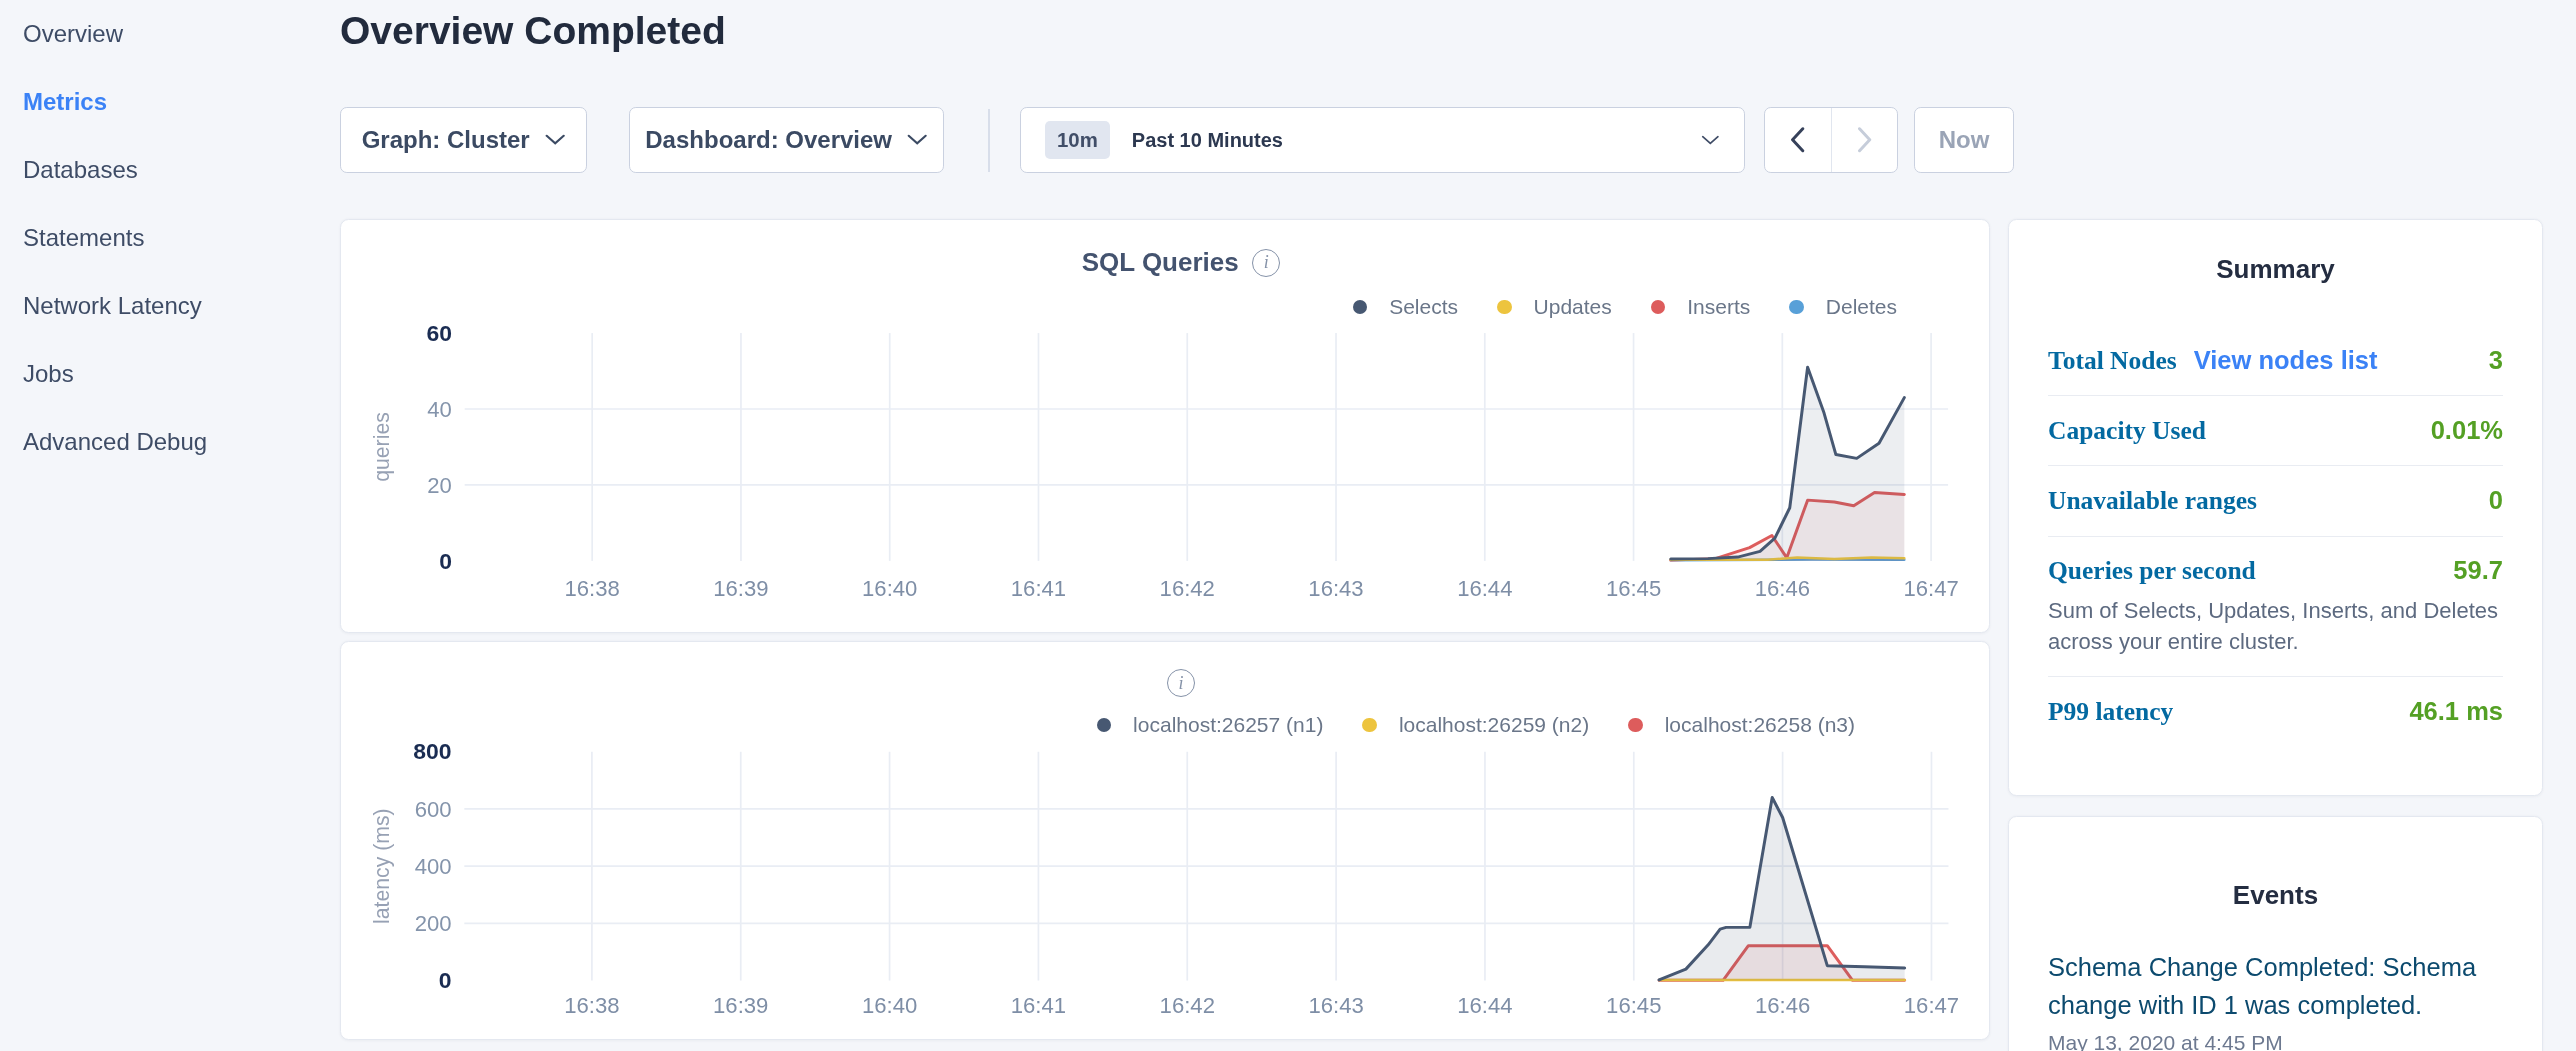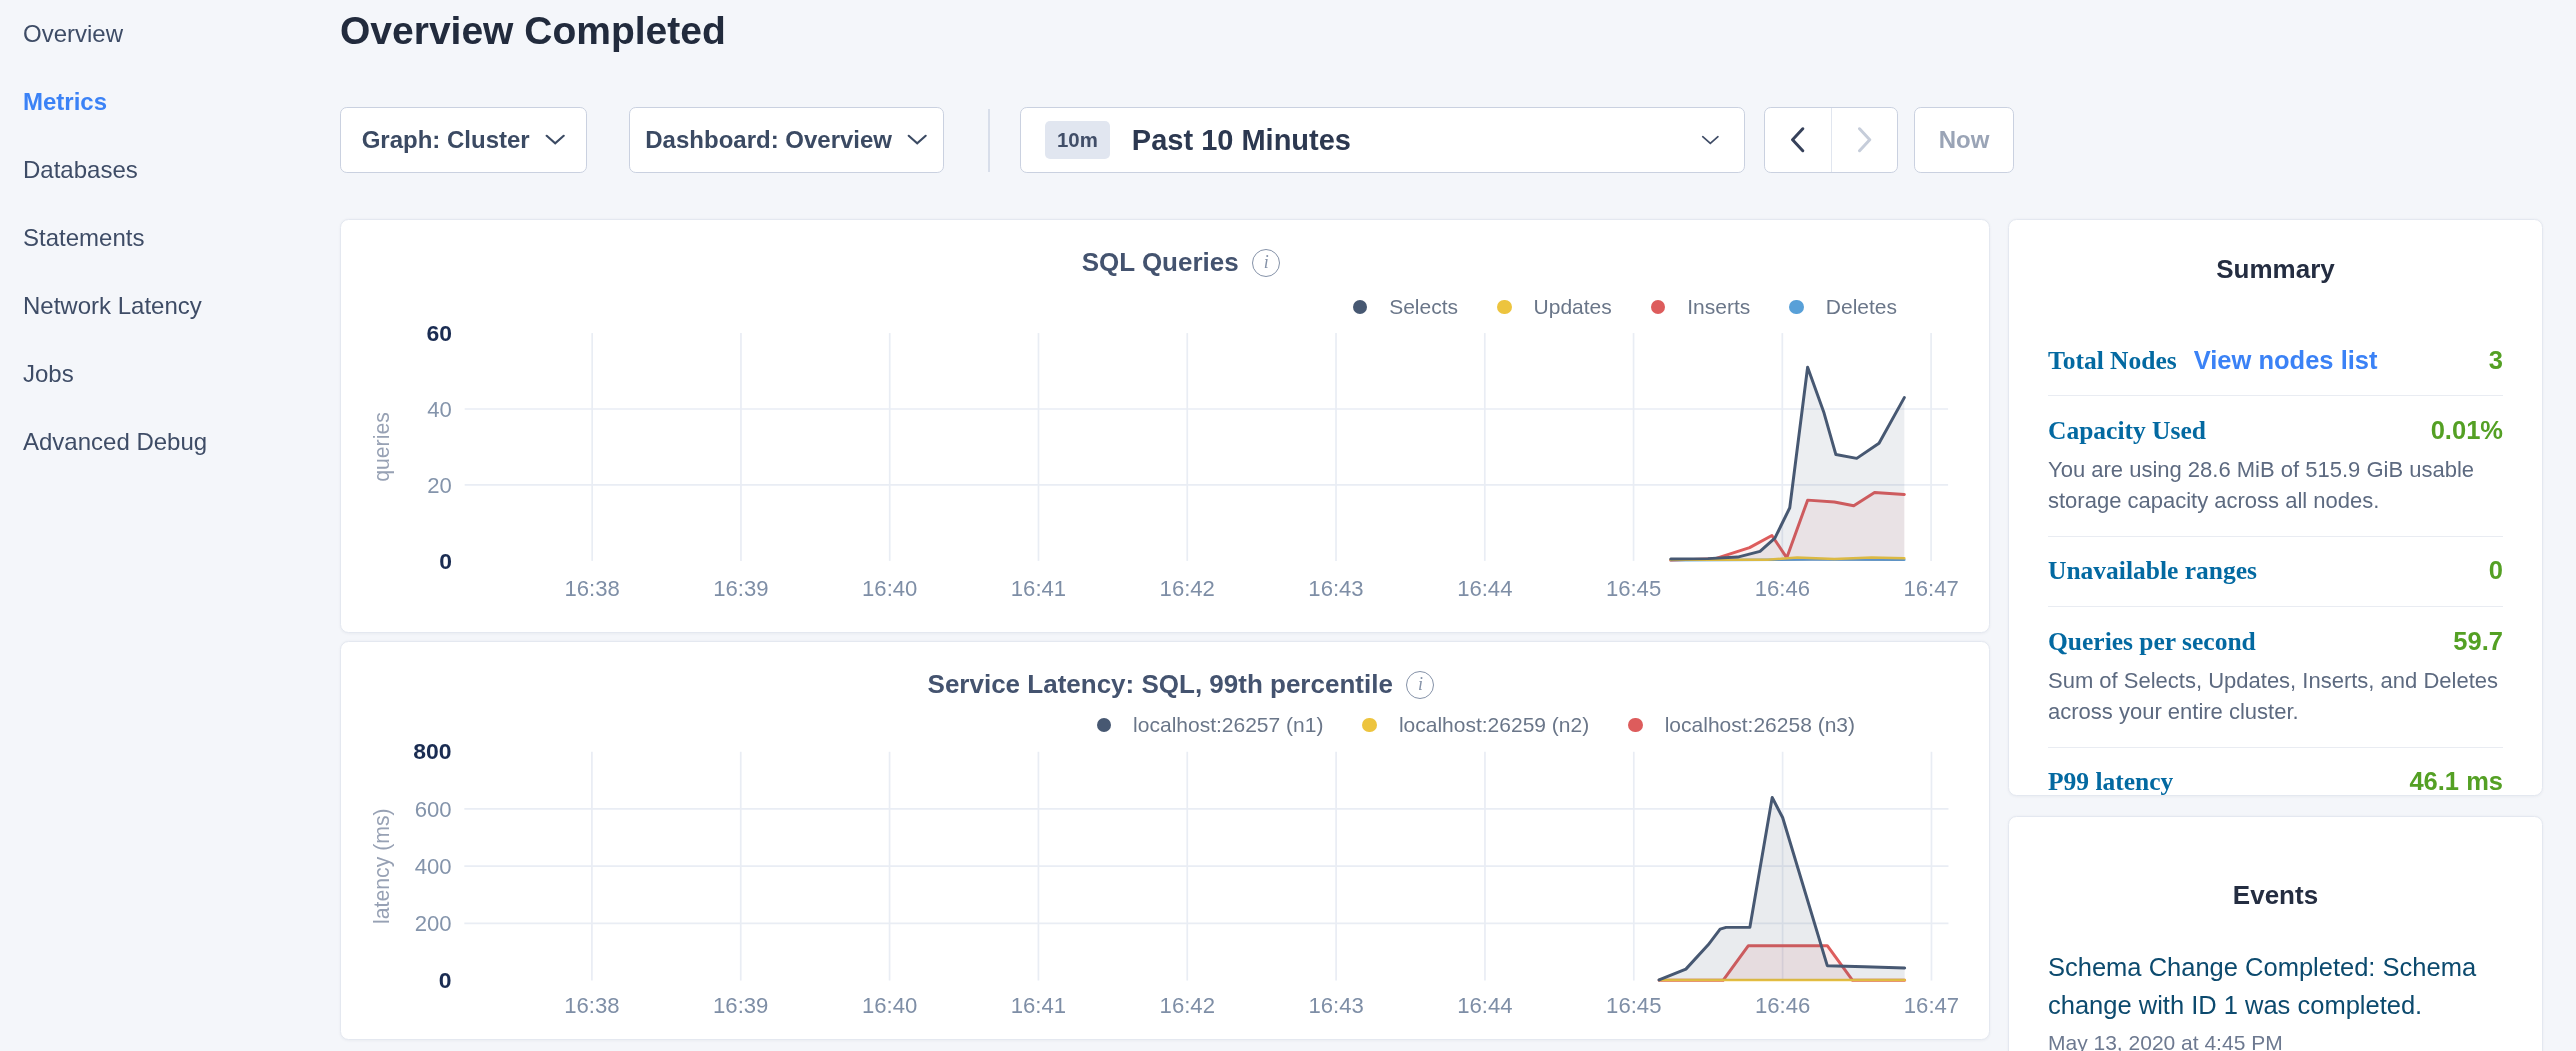--- a/index.html
+++ b/index.html
@@ -24,21 +24,21 @@
     position:absolute; top:0; height:66px; background:#fff;
     border:1.7px solid #cad1e0; border-radius:6.8px;
     display:flex; align-items:center; justify-content:center; gap:15.3px;
     font-size:24px; font-weight:700; color:#3b4a63; cursor:pointer;
   }
   #graph-dd { left:0; width:247px; }
   #dash-dd  { left:289px; width:315px; }
   .vdivider { position:absolute; left:648px; top:1.7px; width:1.7px; height:63px; background:#d8deea; }
   #timepicker { left:680px; width:725px; justify-content:flex-start; padding:0 24px; gap:22px; }
   .range-badge { background:#e1e6f0; border-radius:5.1px; padding:7.7px 12px; font-size:20.4px; font-weight:700; color:#414e68; }
-  .range-label { font-size:29px; font-weight:700; color:#2c3850; }
+  .range-label { font-size:20px; font-weight:700; color:#2c3850; }
   .picker-caret { margin-left:auto; }
   #arrow-group { position:absolute; left:1424px; top:0; width:134px; height:66px; background:#fff; border:1.7px solid #cad1e0; border-radius:6.8px; display:flex; }
   .arrow-btn { flex:1; display:flex; align-items:center; justify-content:center; cursor:pointer; }
   .arrow-btn + .arrow-btn { border-left:1.7px solid #e1e6ef; }
   #now-btn { left:1574px; width:100px; color:#9aa4b6; }
   
   .card { position:absolute; background:#fff; border:0.9px solid #e4e8f0; border-radius:8.5px; box-shadow:0 0.9px 2.6px rgba(40,50,80,.05); }
   #chart-card-0 { left:0; top:219px; width:1650px; height:414px; }
   #chart-card-1 { left:0; top:641px; width:1650px; height:399px; }
   .chart-title-row { position:absolute; top:27px; left:0; right:0; display:flex; justify-content:center; align-items:center; gap:13.6px;margin-left:32px; }
@@ -185,21 +185,20 @@
         <path d="M1563.75,401 L1563.75,400.1066666666667 L1616.25,398.32 L1656.5,385.3666666666667 L1682.75,371.0733333333333 L1700.25,397.4266666666667 L1724.75,329.5333333333333 L1756.25,331.76666666666665 L1779,336.23333333333335 L1803.4999999999998,320.6 L1838.5,322.8333333333333 L1838.5,401 Z" fill="rgba(221,92,92,0.08)" stroke="none"></path>
         <polyline points="1563.75,400.1066666666667 1616.25,398.32 1656.5,385.3666666666667 1682.75,371.0733333333333 1700.25,397.4266666666667 1724.75,329.5333333333333 1756.25,331.76666666666665 1779,336.23333333333335 1803.4999999999998,320.6 1838.5,322.8333333333333" fill="none" stroke="#dd5c5c" stroke-width="3.5" stroke-linejoin="round" stroke-linecap="round"></polyline>
         <polyline points="1563.75,399.66 1677.5,399.66 1712.5,396.98 1756.25,398.76666666666665 1800,396.98 1838.5,397.87333333333333" fill="none" stroke="#edc43e" stroke-width="3" stroke-linejoin="round" stroke-linecap="round"></polyline>
         <path d="M1563.75,401 L1563.75,398.76666666666665 L1607.5,398.32 L1642.5,396.53333333333336 L1668.75,389.8333333333333 L1686.25,374.2 L1703.7500000000002,338.4666666666667 L1724.75,173.20000000000002 L1744,226.79999999999998 L1758,275.93333333333334 L1782.5,280.4 L1808.75,262.5333333333333 L1838.5,208.93333333333334 L1838.5,401 Z" fill="rgba(71,88,114,0.10)" stroke="none"></path>
         <polyline points="1563.75,398.76666666666665 1607.5,398.32 1642.5,396.53333333333336 1668.75,389.8333333333333 1686.25,374.2 1703.7500000000002,338.4666666666667 1724.75,173.20000000000002 1744,226.79999999999998 1758,275.93333333333334 1782.5,280.4 1808.75,262.5333333333333 1838.5,208.93333333333334" fill="none" stroke="#475872" stroke-width="3.5" stroke-linejoin="round" stroke-linecap="round"></polyline>
       </svg>
   </section>
 
   <section class="card chart-card" id="chart-card-1">
     <div class="chart-title-row">
-      <span class="chart-title">Service Latency: SQL, 99th percentile</span>
       <span class="info-icon">i</span>
     </div>
     <div class="legend">
         <span class="legend-item">
           <span class="dot" style="background: rgb(71, 88, 114);"></span>
           <span>localhost:26257 (n1)</span>
         </span>
         <span class="legend-item">
           <span class="dot" style="background: rgb(237, 196, 62);"></span>
           <span>localhost:26259 (n2)</span>
@@ -257,21 +256,20 @@
             <span class="srow-label">Total Nodes</span>
             <span class="srow-link">View nodes list</span>
             <span class="srow-value">3</span>
           </div>
         </div>
         <div class="srow">
           <div class="srow-main">
             <span class="srow-label">Capacity Used</span>
             <span class="srow-value">0.01%</span>
           </div>
-          <div class="srow-desc">You are using 28.6 MiB of 515.9 GiB usable storage capacity across all nodes.</div>
         </div>
         <div class="srow">
           <div class="srow-main">
             <span class="srow-label">Unavailable ranges</span>
             <span class="srow-value">0</span>
           </div>
         </div>
         <div class="srow">
           <div class="srow-main">
             <span class="srow-label">Queries per second</span>

